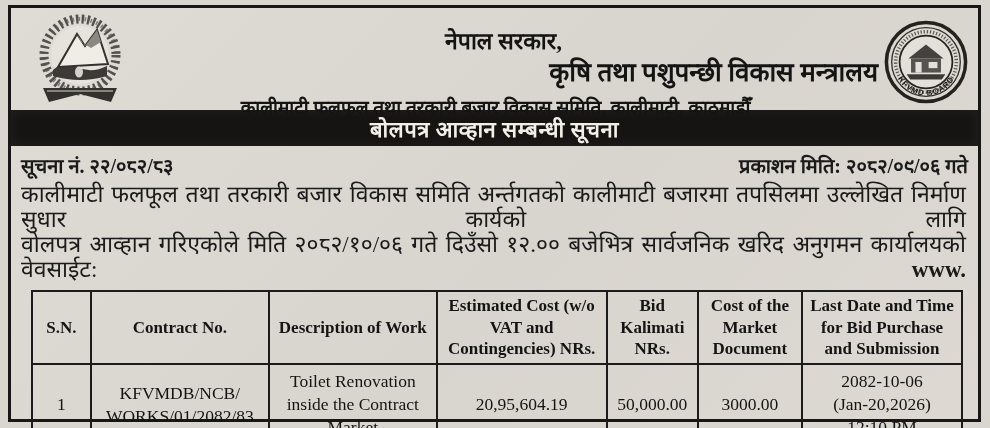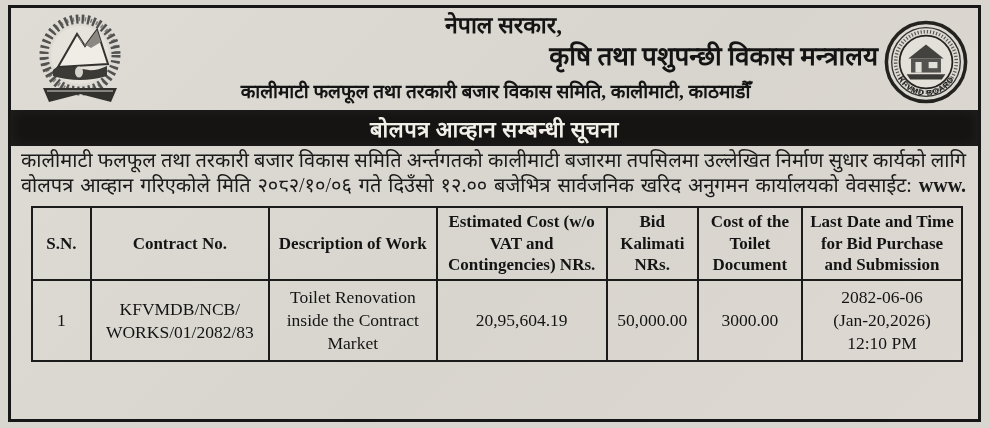--- a/index.html
+++ b/index.html
@@ -22,21 +22,21 @@
   }
   
   .header { position:relative; height:102px; }
   .emblem-left {
     position:absolute; left:14px; top:4px; width:110px; height:96px;
   }
   .seal-right {
     position:absolute; right:8px; top:8px; width:88px; height:92px;
   }
   .header-text {
-    position:absolute; left:118px; right:100px; top:0; height:100%;
+    position:absolute; left:118px; right:100px; top:16px; height:100%;
     text-align:center; font-weight:bold; color:#141414;
   }
   .h-line1 { font-size:23px; line-height:29px; padding-top:3px; }
   .h-line2 { font-size:26px; line-height:33px;text-align:right; }
   .h-line3 { font-size:19px; line-height:38px; white-space:nowrap; margin-left:-16px; }
   
   .title-bar {
     height:36px; background:#161412;
     display:flex; align-items:center; justify-content:center;
     box-shadow:inset 0 0 14px rgba(255,255,255,0.06);
@@ -44,21 +44,21 @@
   .title-bar span {
     color:#f2efe8; font-weight:bold; font-size:22px; letter-spacing:0.5px;
   }
   
   .meta-row {
     display:flex; justify-content:space-between; align-items:baseline;
     padding:6px 10px 1px 10px;
     font-weight:bold; font-size:20px;
   }
   
-  .body-par { padding:2px 12px 3px 10px; font-size:20px; line-height:25px; }
+  .body-par { padding:2px 12px 3px 10px; font-size:23px; line-height:25px; }
   .jline { text-align:justify; text-align-last:justify; }
   .b { font-weight:bold;margin-top:16px; }
   
   table.bid-table {
     width:932px; margin:5px 0 0 20px;
     border-collapse:collapse; table-layout:fixed;
     background:transparent;
   }
   .bid-table th, .bid-table td {
     border:2.5px solid #1b1b1b;
@@ -126,20 +126,24 @@
         <div class="h-line1">नेपाल सरकार,</div>
         <div class="h-line2">कृषि तथा पशुपन्छी विकास मन्त्रालय</div>
         <div class="h-line3">कालीमाटी फलफूल तथा तरकारी बजार विकास समिति, कालीमाटी, काठमाडौँ</div>
       </div>
     </div>
 
     <div class="title-bar">
       <span>बोलपत्र आव्हान सम्बन्धी सूचना</span>
     </div>
 
+    <div class="meta-row">
+      <span>सूचना नं. २२/०८२/८३</span>
+      <span>प्रकाशन मिति: २०८२/०९/०६ गते</span>
+    </div>
 
     <div class="body-par">
       <div class="jline">कालीमाटी फलफूल तथा तरकारी बजार विकास समिति अर्न्तगतको कालीमाटी बजारमा तपसिलमा उल्लेखित निर्माण सुधार कार्यको लागि</div>
       <div class="jline"><span>वोलपत्र आव्हान गरिएकोले मिति २०८२/१०/०६ गते दिउँसो १२.०० बजेभित्र सार्वजनिक खरिद अनुगमन कार्यालयको वेवसाईट: </span><span class="b">www.</span></div>
     </div>
 
     <table class="bid-table">
       <colgroup>
         <col class="col-sn">
           <col class="col-con">
@@ -149,37 +153,37 @@
           <col class="col-doc">
           <col class="col-date">
       </colgroup>
       <thead>
         <tr>
           <th>S.N.</th>
           <th>Contract No.</th>
           <th>Description of Work</th>
           <th>Estimated Cost (w/o VAT and Contingencies) NRs.</th>
           <th>Bid Kalimati NRs.</th>
-          <th>Cost of the Toilet Document</th>
+          <th>Cost of the Market Document</th>
           <th>Last Date and Time for Bid Purchase and Submission</th>
         </tr>
       </thead>
       <tbody>
         <tr>
           <td>1</td>
           <td>
             <span class="cell-line">KFVMDB/NCB/</span>
             <span class="cell-line">WORKS/01/2082/83</span>
           </td>
           <td>Toilet Renovation inside the Contract Market</td>
           <td>20,95,604.19</td>
           <td>50,000.00</td>
           <td>3000.00</td>
           <td>
-            <span class="cell-line">2082-06-06</span>
+            <span class="cell-line">2082-10-06</span>
             <span class="cell-line">(Jan-20,2026)</span>
             <span class="cell-line">12:10 PM</span>
           </td>
         </tr>
       </tbody>
     </table>
 
   </div>
 </div>
 

